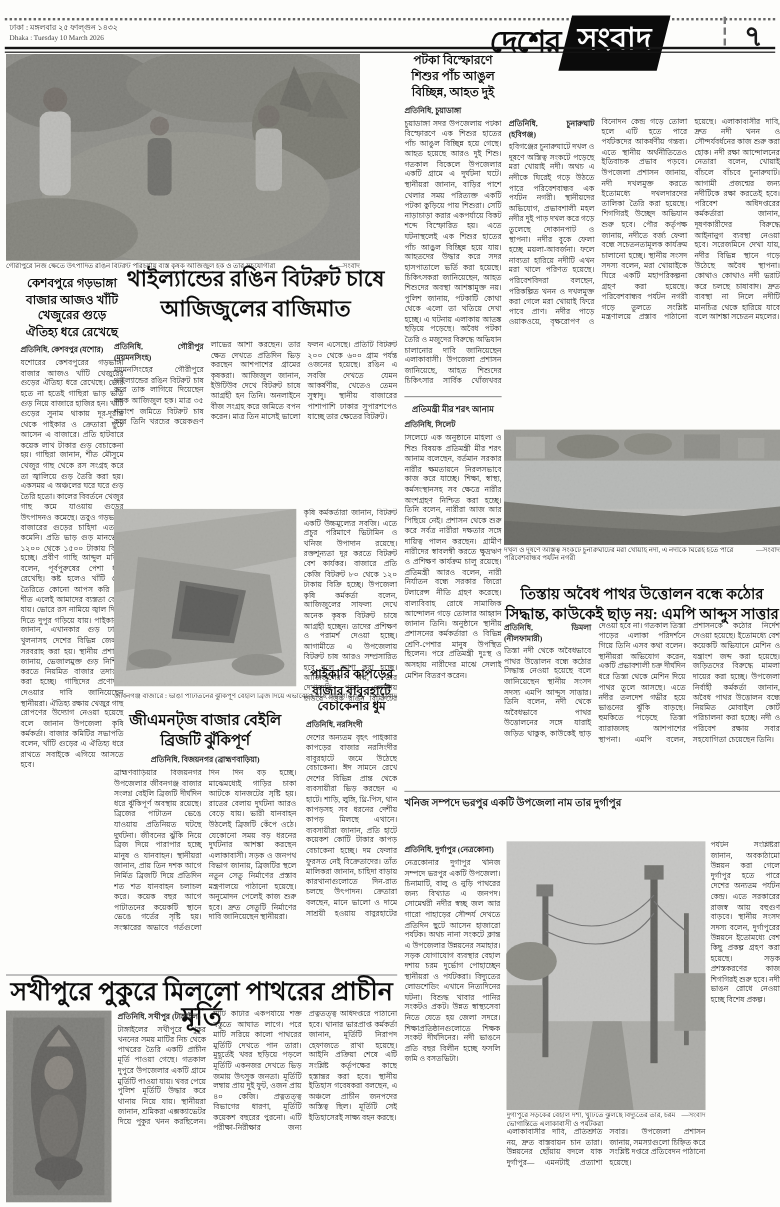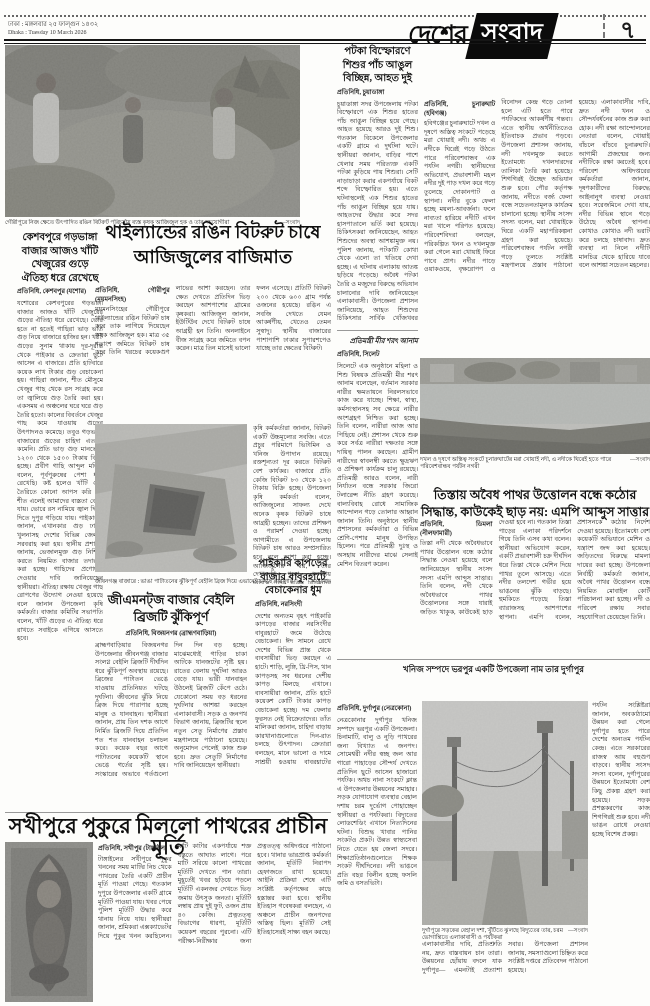--- a/index.html
+++ b/index.html
@@ -18,22 +18,22 @@
   .pageno{font-size:24px;font-weight:bold;}
   .vdash{border-left:2px dashed #777;height:24px;}
   .hrule{border-top:2px solid #161616;border-bottom:1px solid #161616;height:2px;}
   .thinrule{border-top:1px solid #999;height:0;}
   
   .headline{font-weight:bold;text-align:center;color:#0e0e0e;}
   .h-xl{font-size:18px;line-height:25px;}
   .h-lg{font-size:21px;line-height:21px;}
   .h-md{font-size:12.5px;line-height:17px;}
   .h-sm{font-size:10px;line-height:13.5px;}
-  .kicker{font-size:8.5px;font-weight:bold;text-align:center;}
-  .subhead{font-size:7px;font-weight:bold;text-align:right;font-style:italic;}
+  .kicker{font-size:8.5px;font-weight:bold;}
+  .subhead{font-size:7px;font-weight:bold;text-align:center;}
   .byline{font-size:6.4px;font-weight:bold;margin:2px 0 2px 0;}
   .body{font-size:6.3px;line-height:8.6px;text-align:justify;color:#222;overflow:hidden;}
   .cols2{column-count:2;column-gap:6px;}
   .cols3{column-count:3;column-gap:6px;}
   .caption{font-size:5.8px;line-height:7px;color:#222;display:flex;justify-content:space-between;gap:4px;overflow:hidden;}
   .caption .credit{white-space:nowrap;color:#333;}
   svg{display:block;}
 </style>
 </head>
 <body>

